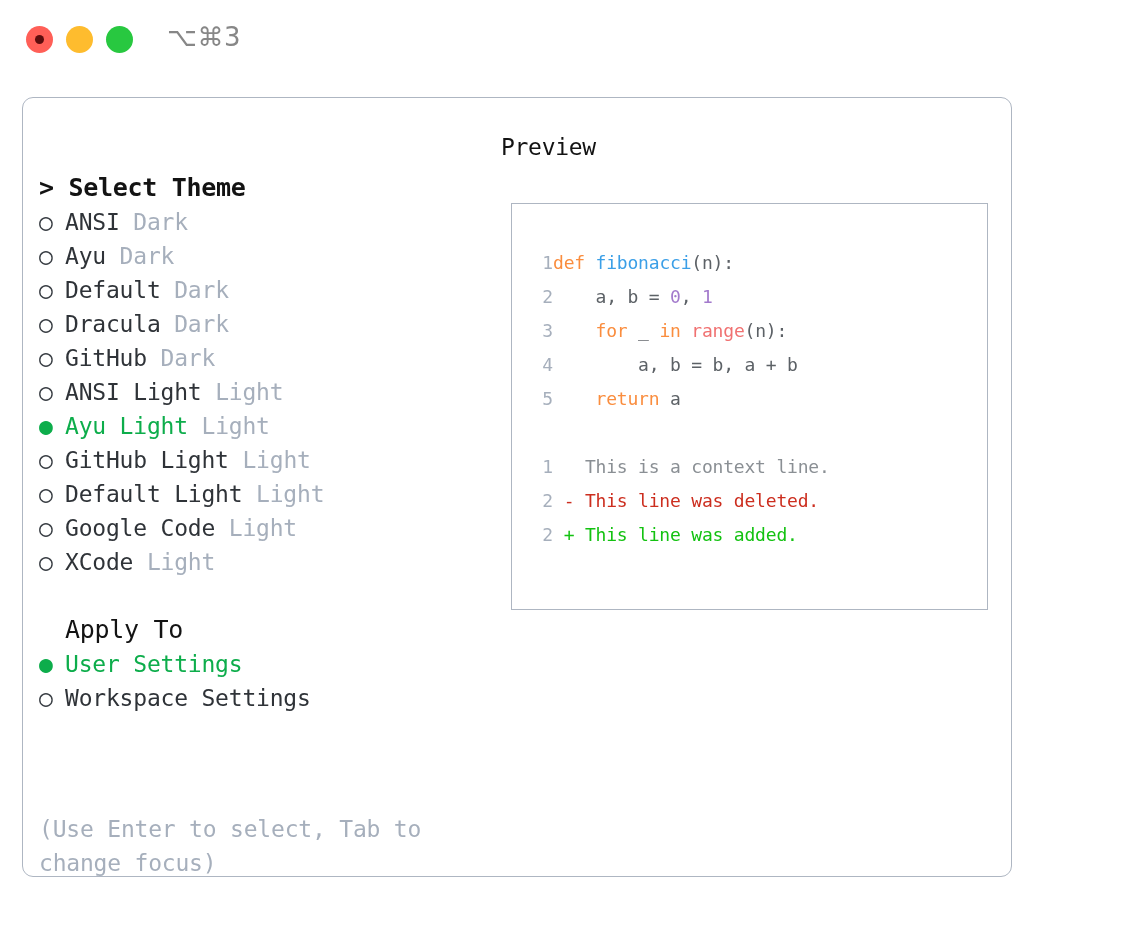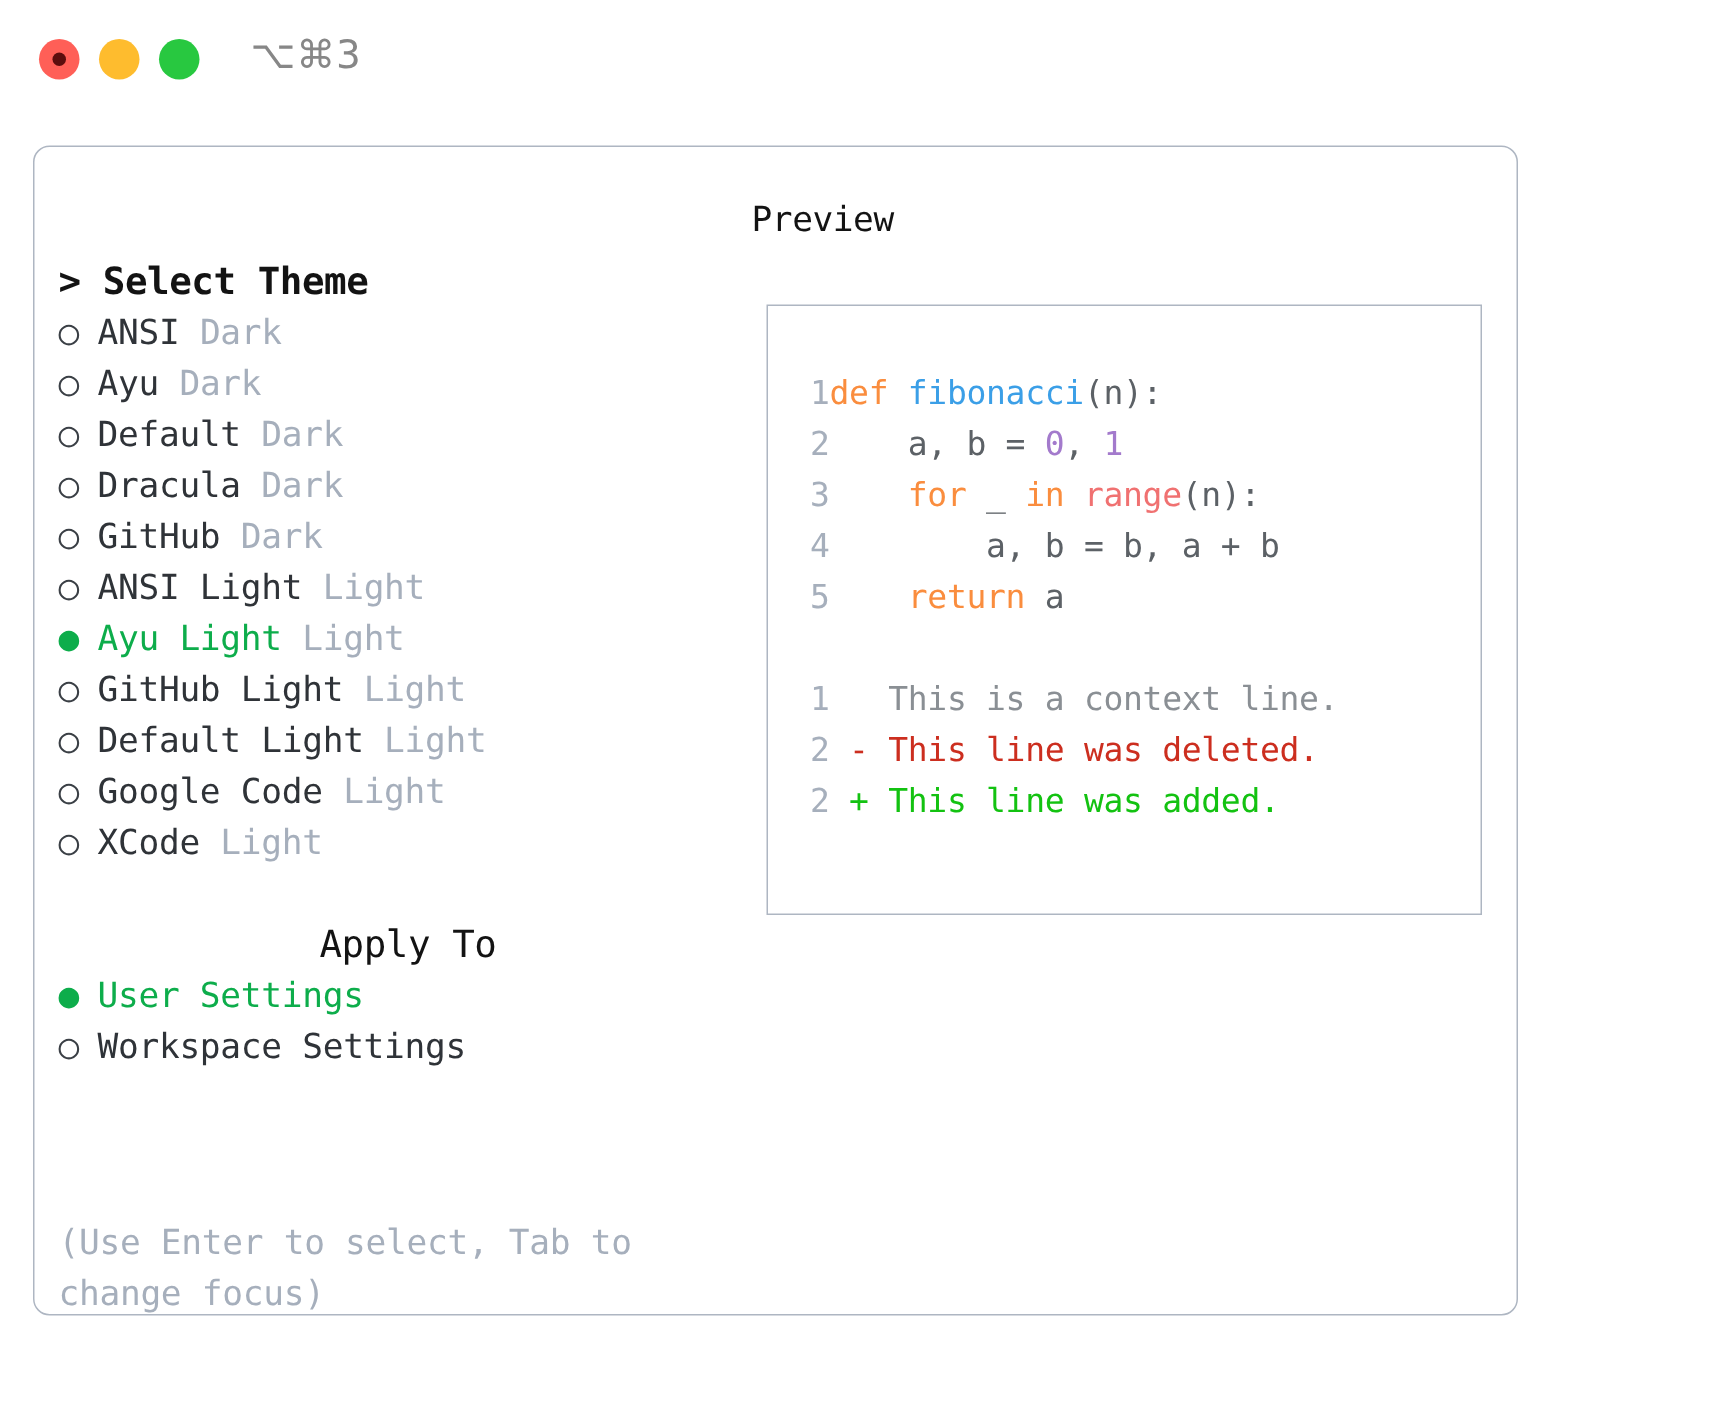--- a/index.html
+++ b/index.html
@@ -104,21 +104,20 @@
     display: inline-block;
     width: 26px;
     color: #3A3F45;
   }
   .opt-row.selected .bullet,
   .opt-row.selected .opt-label { color: #0DAD4B; }
   .opt-row .tag { color: #A6AFBC; }
 
   #apply-head {
     margin-top: 34px;
-    text-align: center;
   }
 
   #hint {
     position: absolute;
     left: 16px;
     top: 714px;
     width: 400px;
     font-size: 23px;
     line-height: 34px;
     color: #A6AFBC;
@@ -144,21 +143,21 @@
     width: 477px;
     height: 407px;
     border: 1.6px solid #AEB6C2;
     box-sizing: border-box;
     background: #ffffff;
   }
   #code-area {
     position: absolute;
     left: 15px;
     top: 42px;
-    font-size: 22px;
+    font-size: 18px;
     line-height: 34px;
     white-space: pre;
     letter-spacing: -0.2px;
   }
   .code-line { display: block; }
   .ln {
     display: inline-block;
     width: 26px;
     text-align: right;
     color: #A6AFBC;

